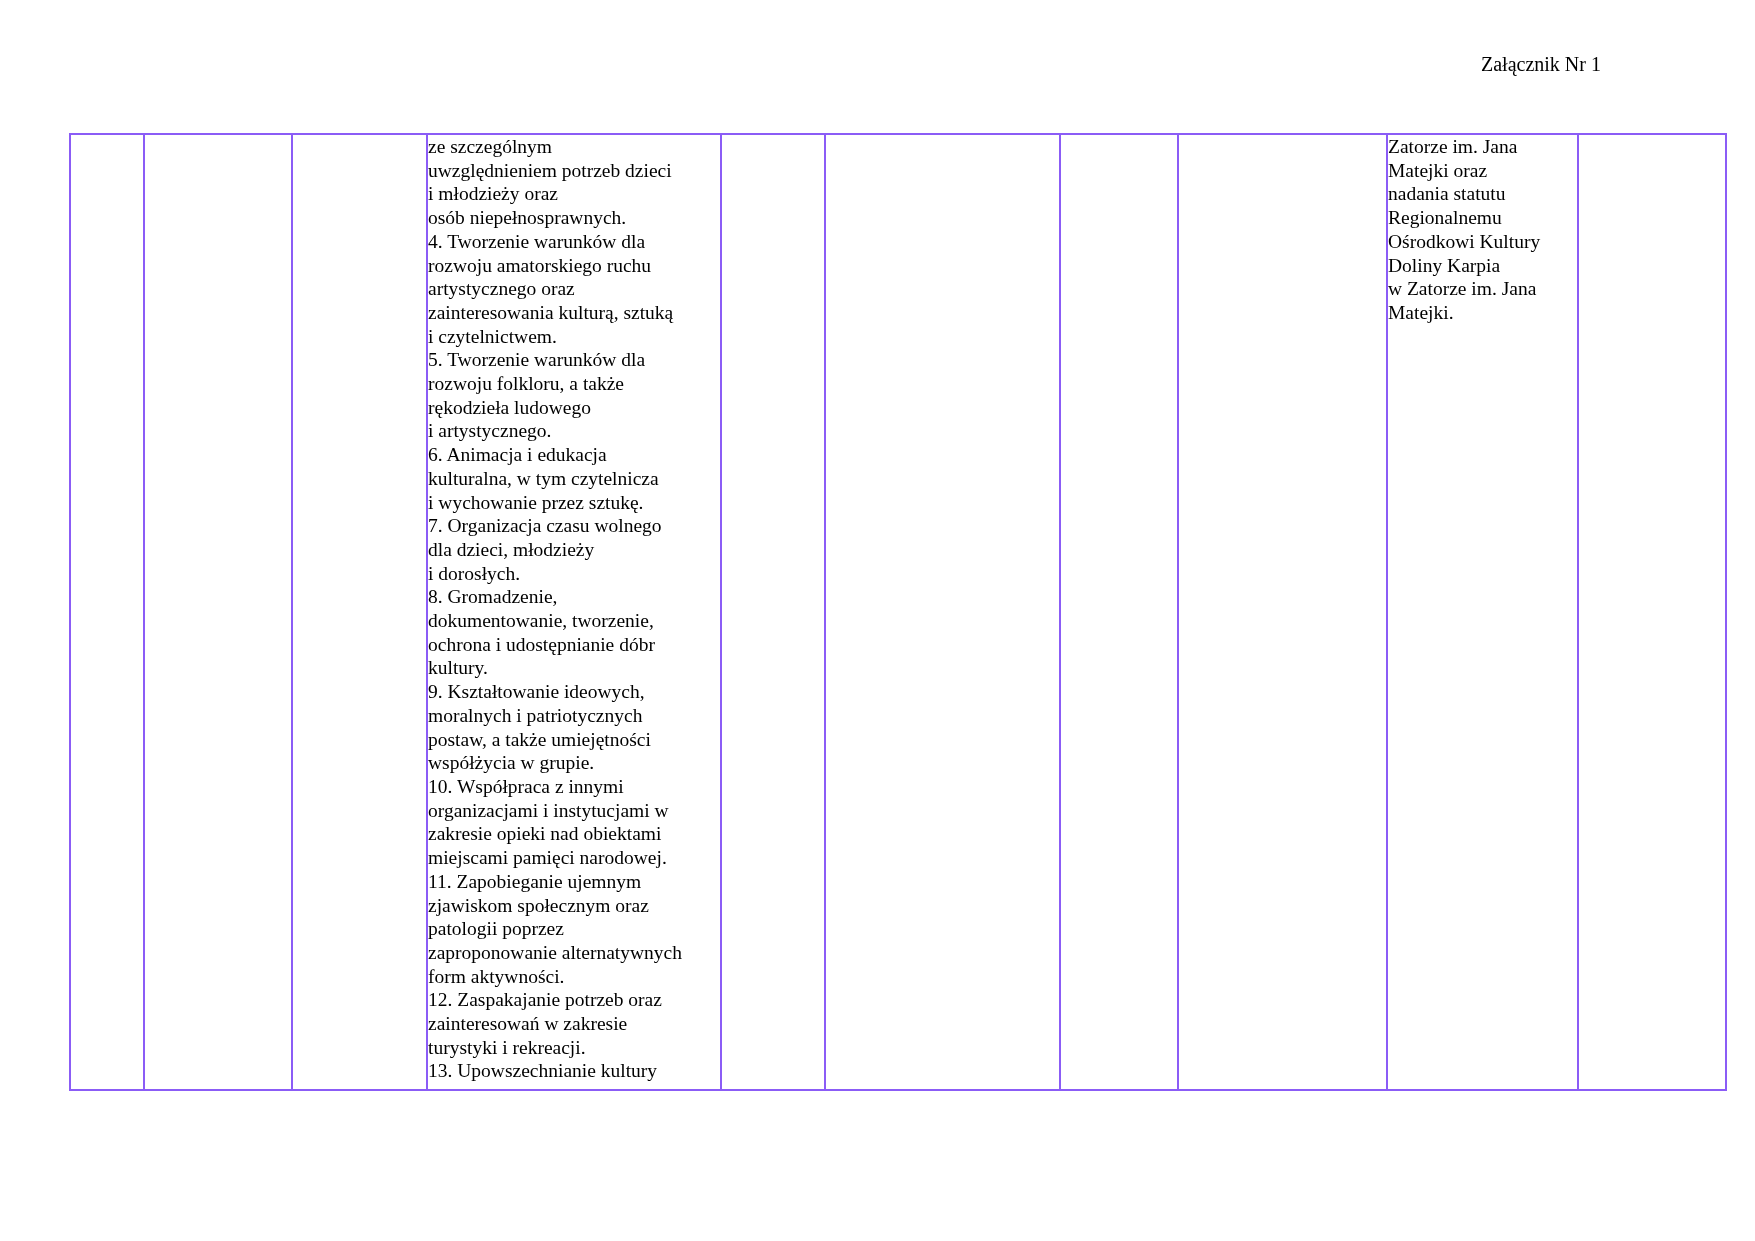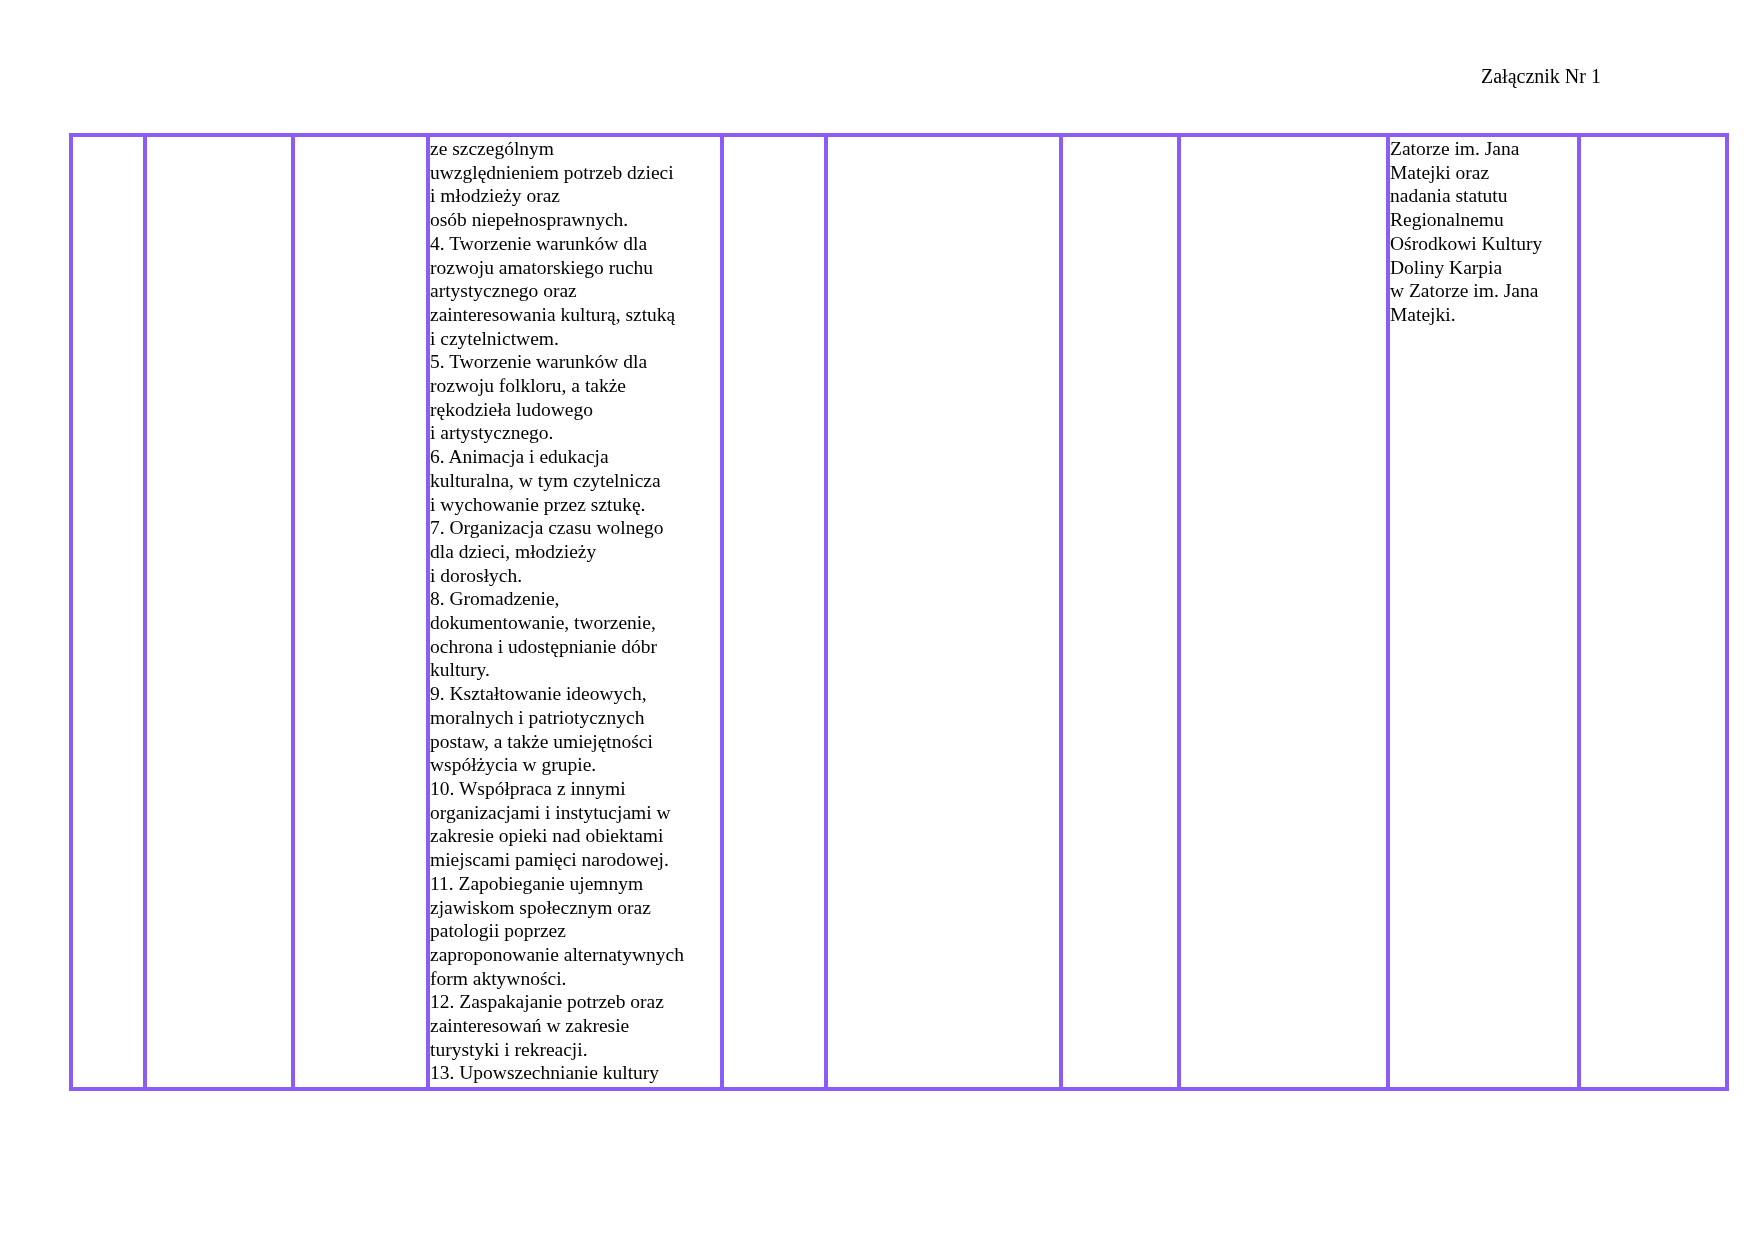--- a/index.html
+++ b/index.html
@@ -6,33 +6,33 @@
   body {
     width: 1755px; height: 1241px;
     background: #ffffff;
     position: relative;
     overflow: hidden;
     font-family: "Liberation Serif", "DejaVu Serif", serif;
     color: #000000;
   }
   .header-label {
     position: absolute;
-    left: 1481px; top: 64px;
+    left: 1481px; top: 52px;
     font-size: 20px; line-height: 24px;
     white-space: nowrap;
   }
   table.doc-table {
     position: absolute;
     left: 69px; top: 133px;
     width: 1656px; height: 958px;
     border-collapse: collapse;
     table-layout: fixed;
   }
   table.doc-table td {
-    border: 4px solid #8b5cf6;
+    border: 2px solid #8b5cf6;
     vertical-align: top;
     padding: 0;
     font-size: 19.5px;
     line-height: 23.7px;
     white-space: pre-line;
     overflow: hidden;
   }
   col.c1  { width: 74px; }
   col.c2  { width: 148px; }
   col.c3  { width: 135px; }

